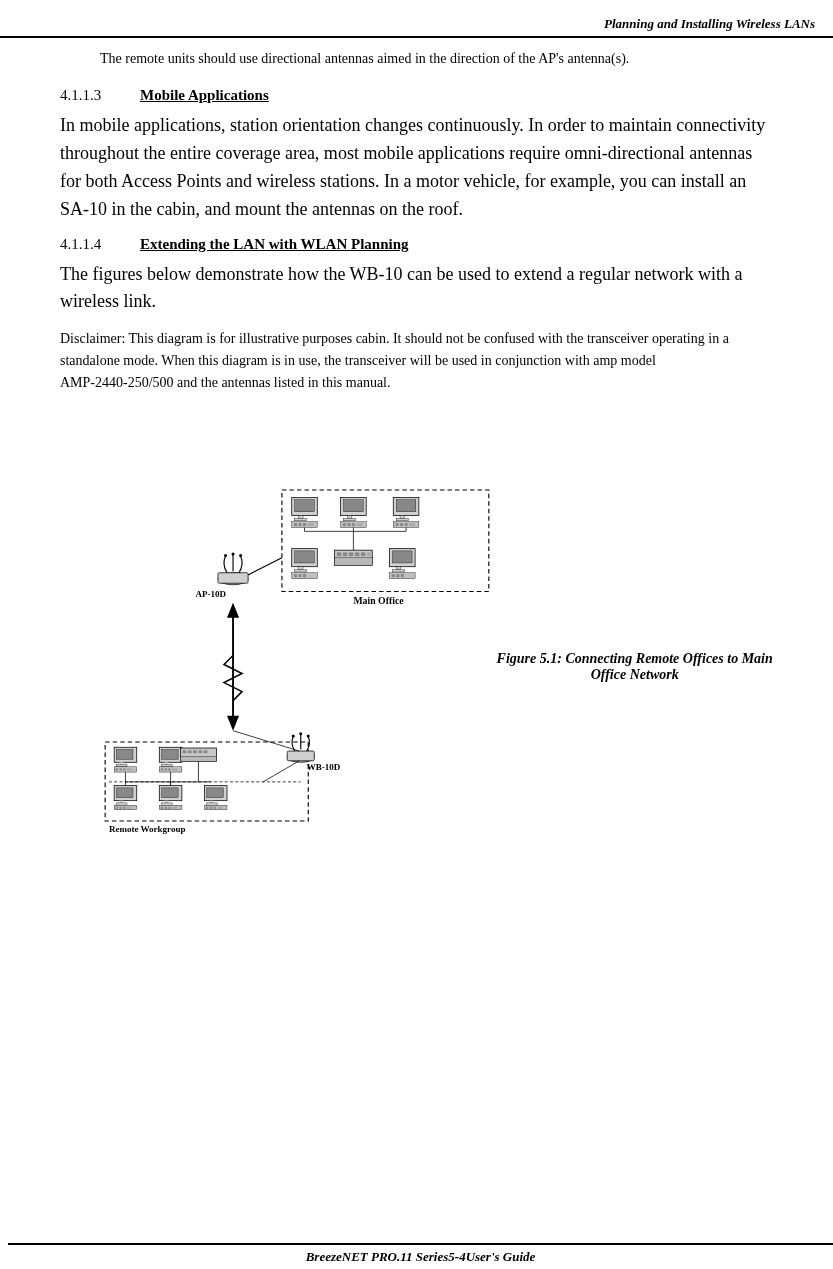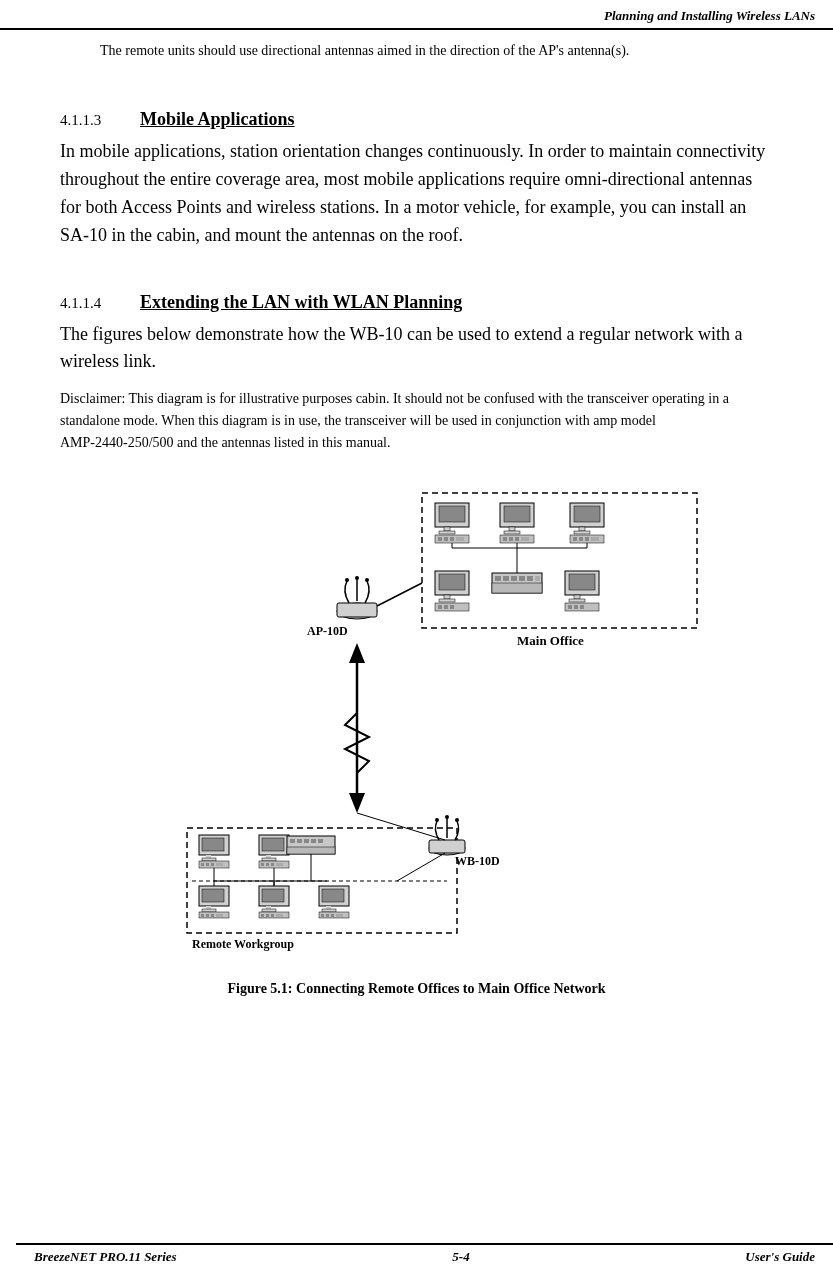--- a/index.html
+++ b/index.html
@@ -8,36 +8,36 @@
       font-size: 14px;
       background: #fff;
       color: #000;
       width: 833px;
       min-height: 1269px;
       position: relative;
     }
     .page-header {
       border-bottom: 2px solid #000;
       text-align: right;
-      padding: 8px 18px 4px 18px;
+      padding: 16px 18px 4px 18px;
       font-style: italic;
       font-weight: bold;
       font-size: 13px;
     }
     .page-footer {
       border-top: 2px solid #000;
       display: flex;
-      justify-content: space-between;
+      justify-content: center;
       padding: 4px 18px;
       font-style: italic;
       font-weight: bold;
       font-size: 13px;
       position: absolute;
       bottom: 0;
-      left: 16px;
+      left: 8px;
       right: 0;
     }
     .content {
       padding: 10px 60px 60px 60px;
     }
     .intro-text {
       font-size: 14px;
       margin-bottom: 18px;
       line-height: 1.5;
       margin-left: 40px;
@@ -47,45 +47,44 @@
       align-items: baseline;
       margin-bottom: 8px;
       margin-top: 10px;
     }
     .section-number {
       font-size: 15px;
       font-weight: normal;
       min-width: 80px;
     }
     .section-title {
-      font-size: 18px;
+      font-size: 15px;
       font-weight: bold;
       text-decoration: underline;
-      margin-top: 30px;
     }
     .section-body {
       font-size: 18px;
       line-height: 1.55;
       margin-bottom: 12px;
     }
     .disclaimer-text {
       font-size: 14px;
       line-height: 1.55;
       margin-bottom: 12px;
     }
     .disclaimer-label {
     }
     .figure-container {
       display: flex;
-      flex-direction: column;
       align-items: center;
       margin: 20px 0 10px 0;
       position: relative;
     }
     .figure-caption {
+      font-style: italic;
       font-weight: bold;
       font-size: 14px;
       text-align: center;
       margin-top: 8px;
     }
     
     .diagram-svg {
       width: 580px;
       height: 500px;
     }

